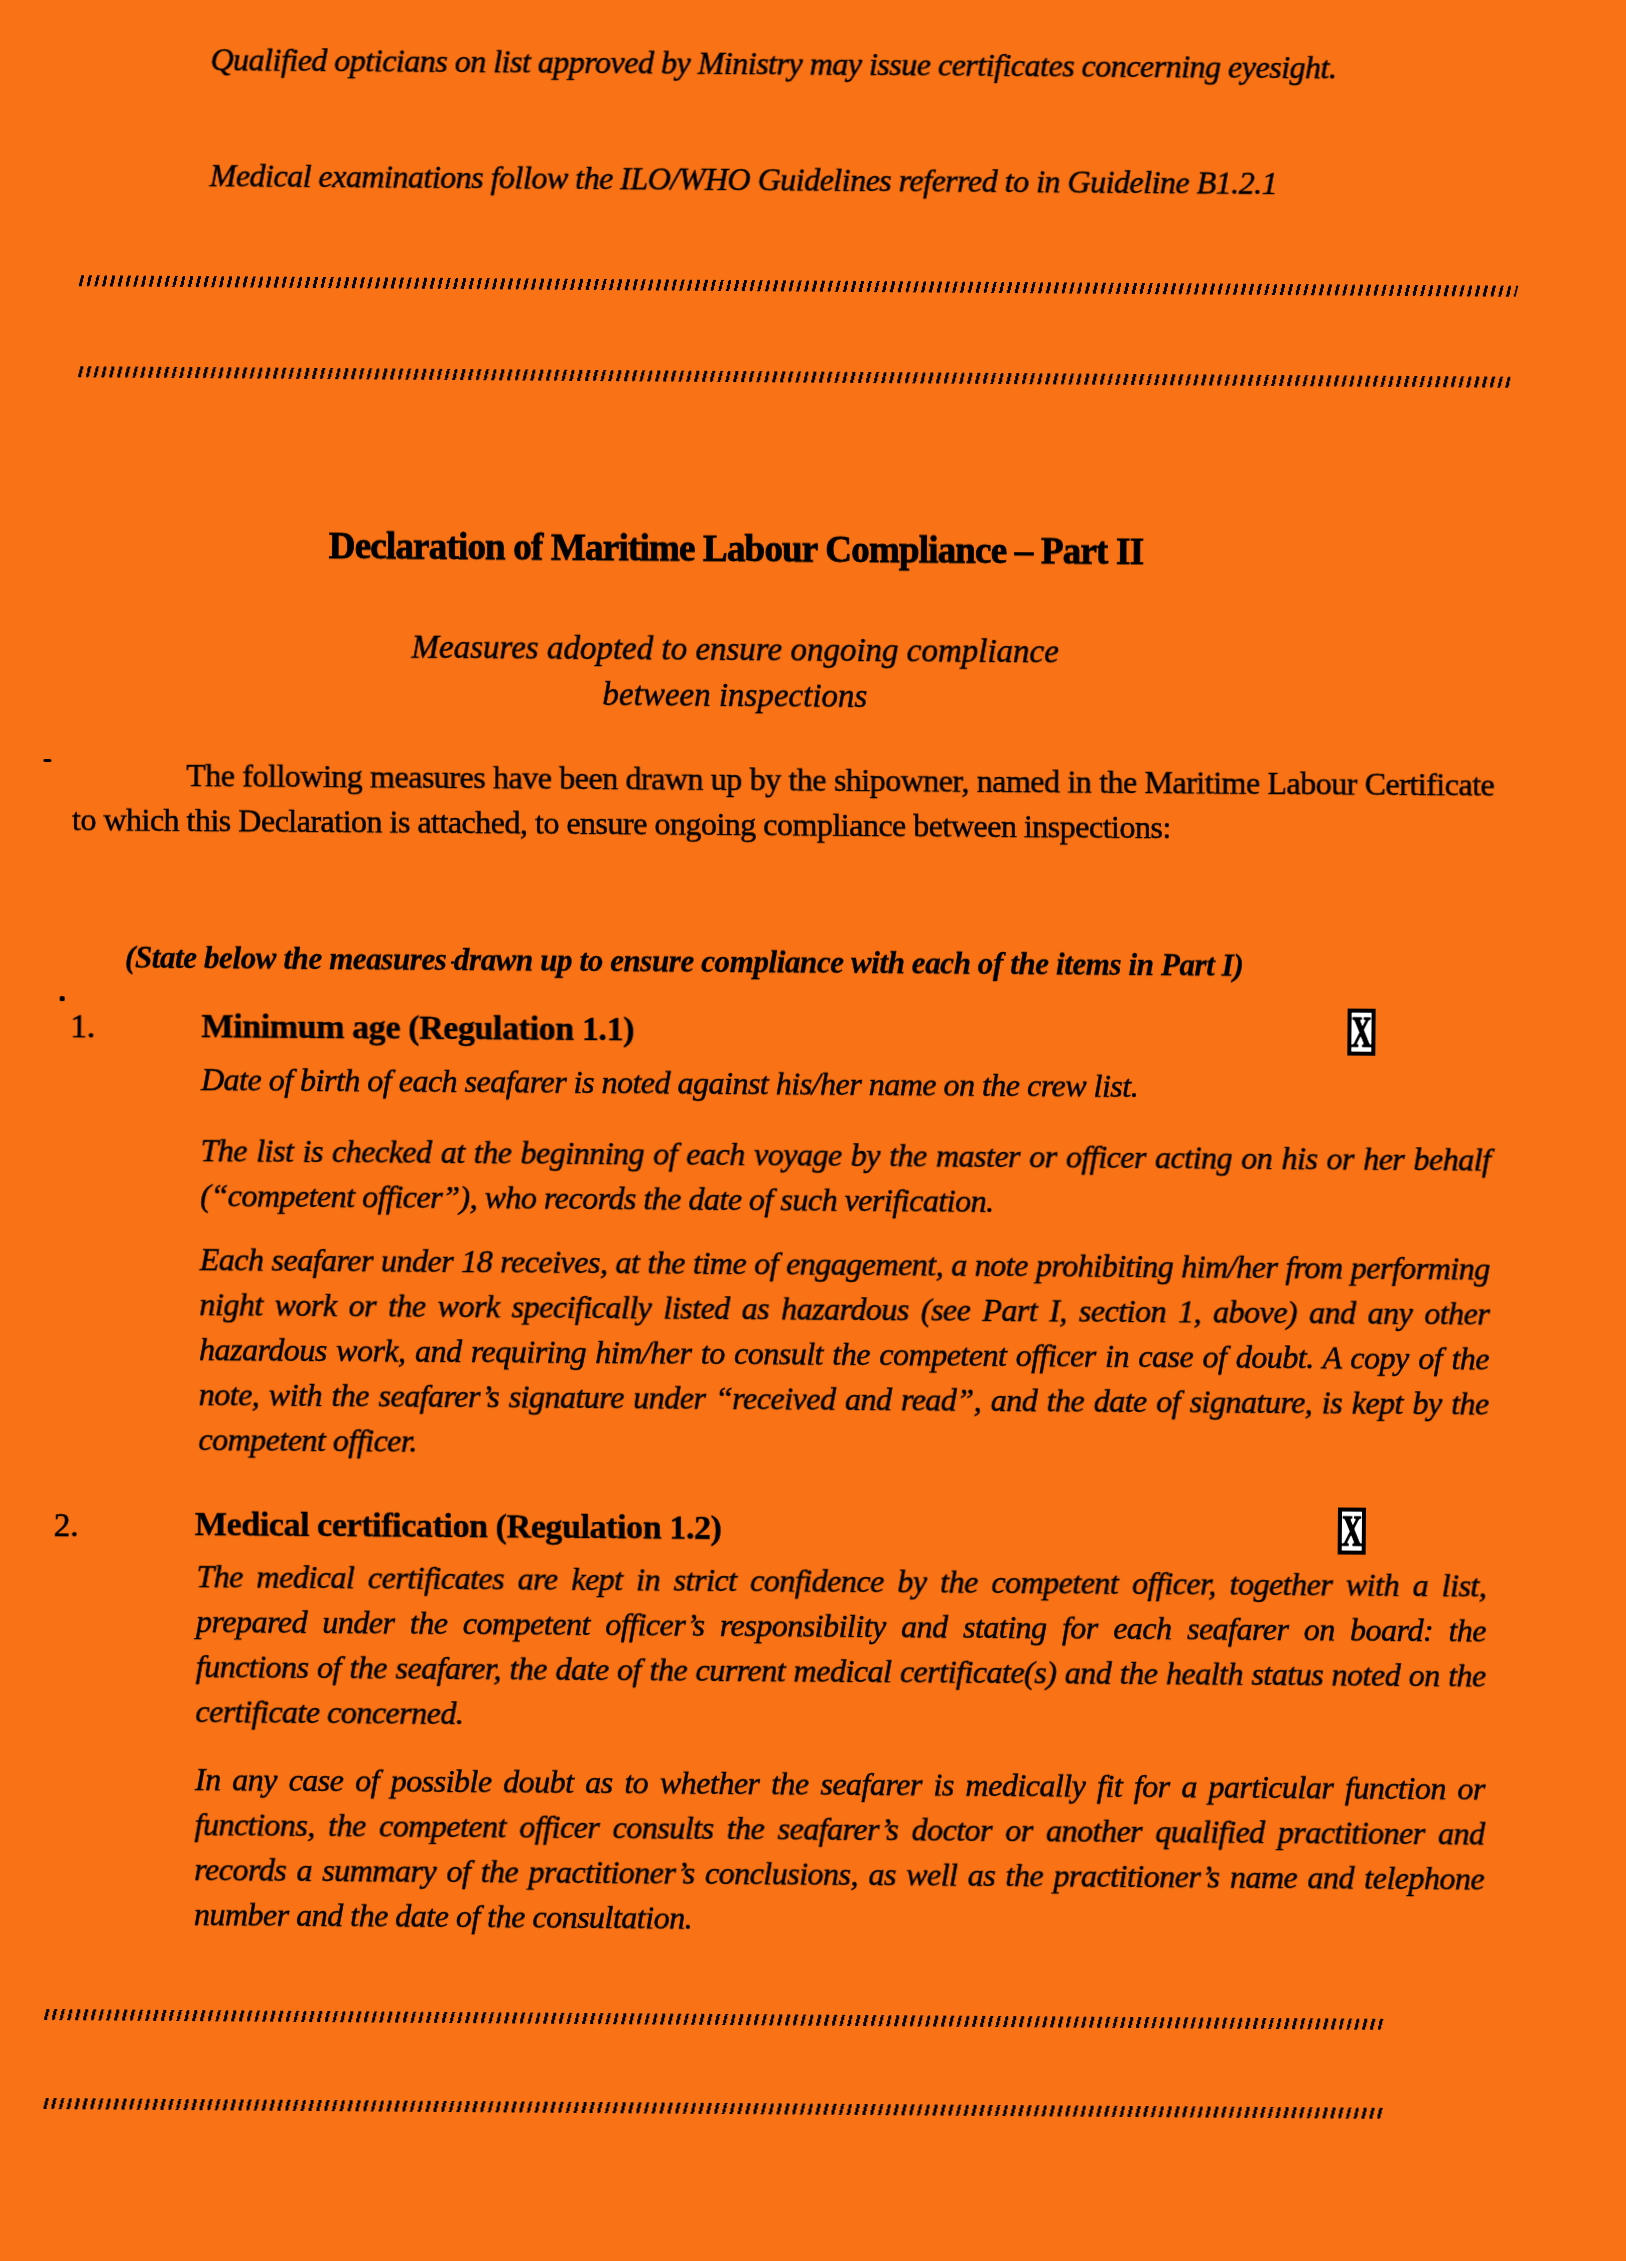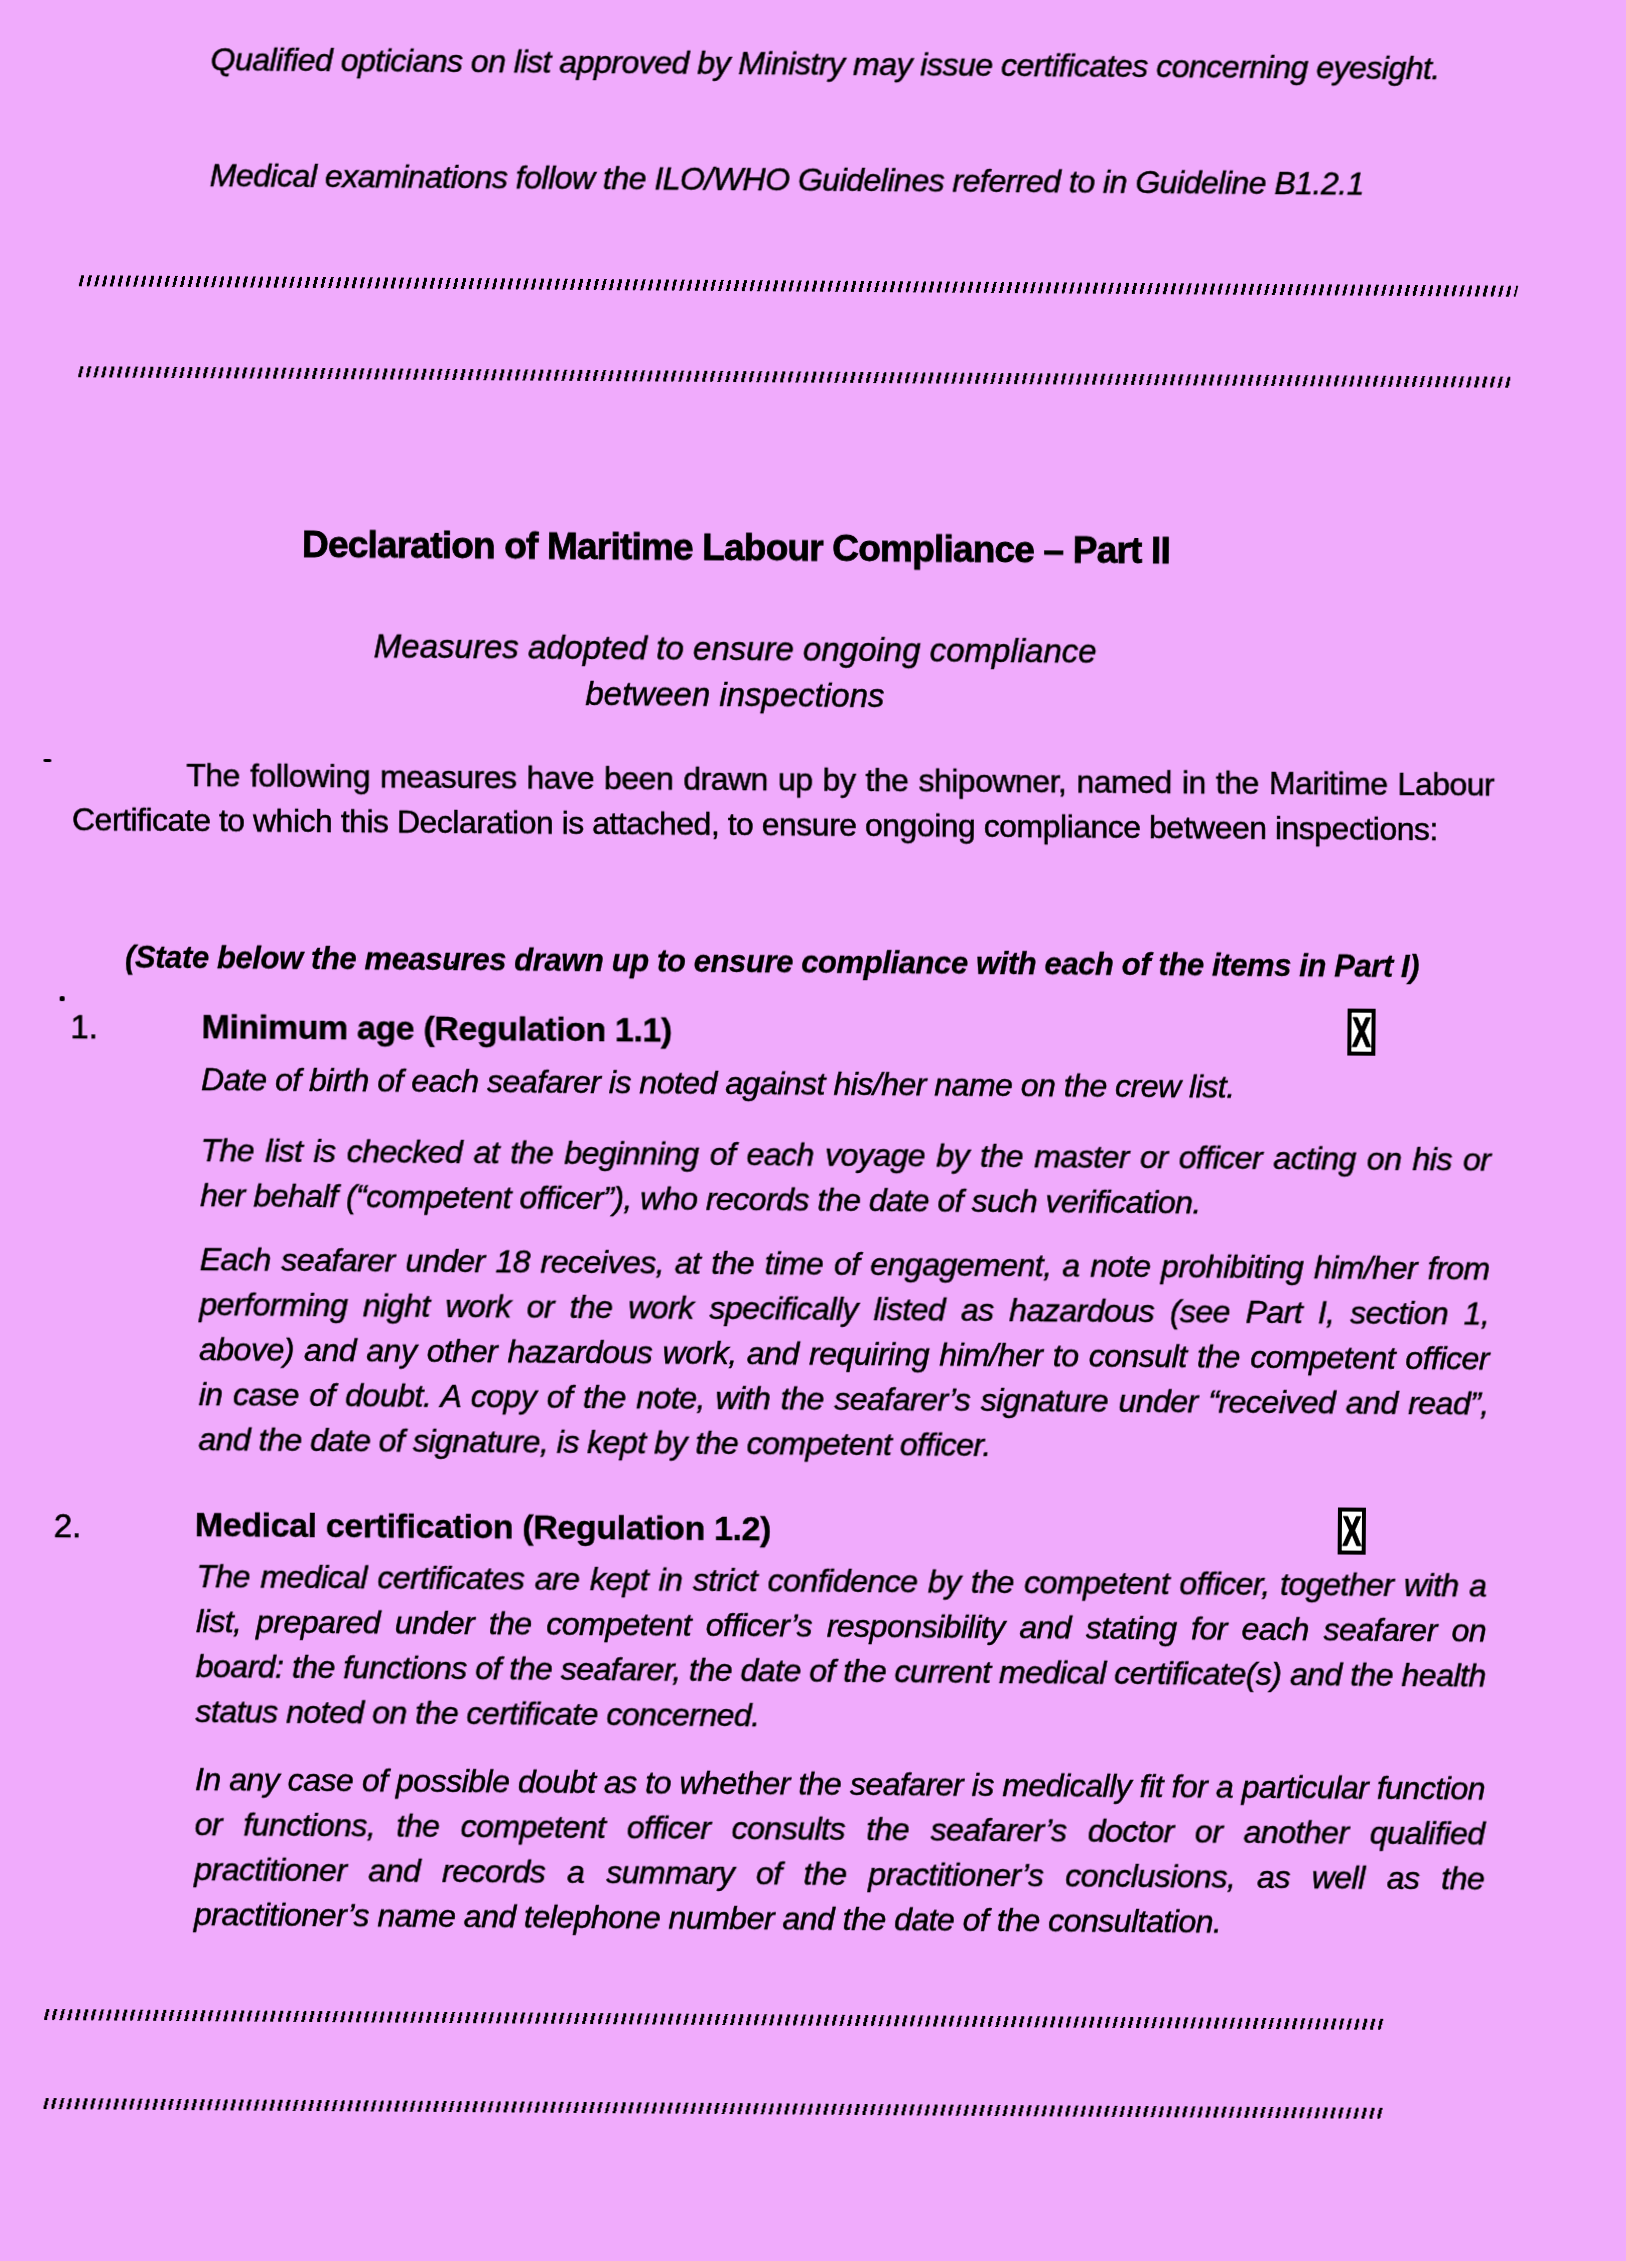--- a/index.html
+++ b/index.html
@@ -1,20 +1,20 @@
 <!DOCTYPE html>
 <html style="font-size:13px"><head>
 <meta charset="utf-8">
 <style>
   html,body{margin:0;padding:0;background:#ffffff;}
   .page{
     position:relative;
     width:1626px;height:2261px;
-    background:#f0abfc;color:#000;
-    font-family:Liberation Sans, sans-serif;
+    background:#f97316;color:#000;
+    font-family:Liberation Serif, serif;
     overflow:hidden;
   }
   
   .scan{
     position:absolute;inset:0;
     transform:rotate(0.42deg);
     transform-origin:49px 0;
     filter:blur(0.2px) contrast(1.25);
   }
   .blk{position:absolute;}

